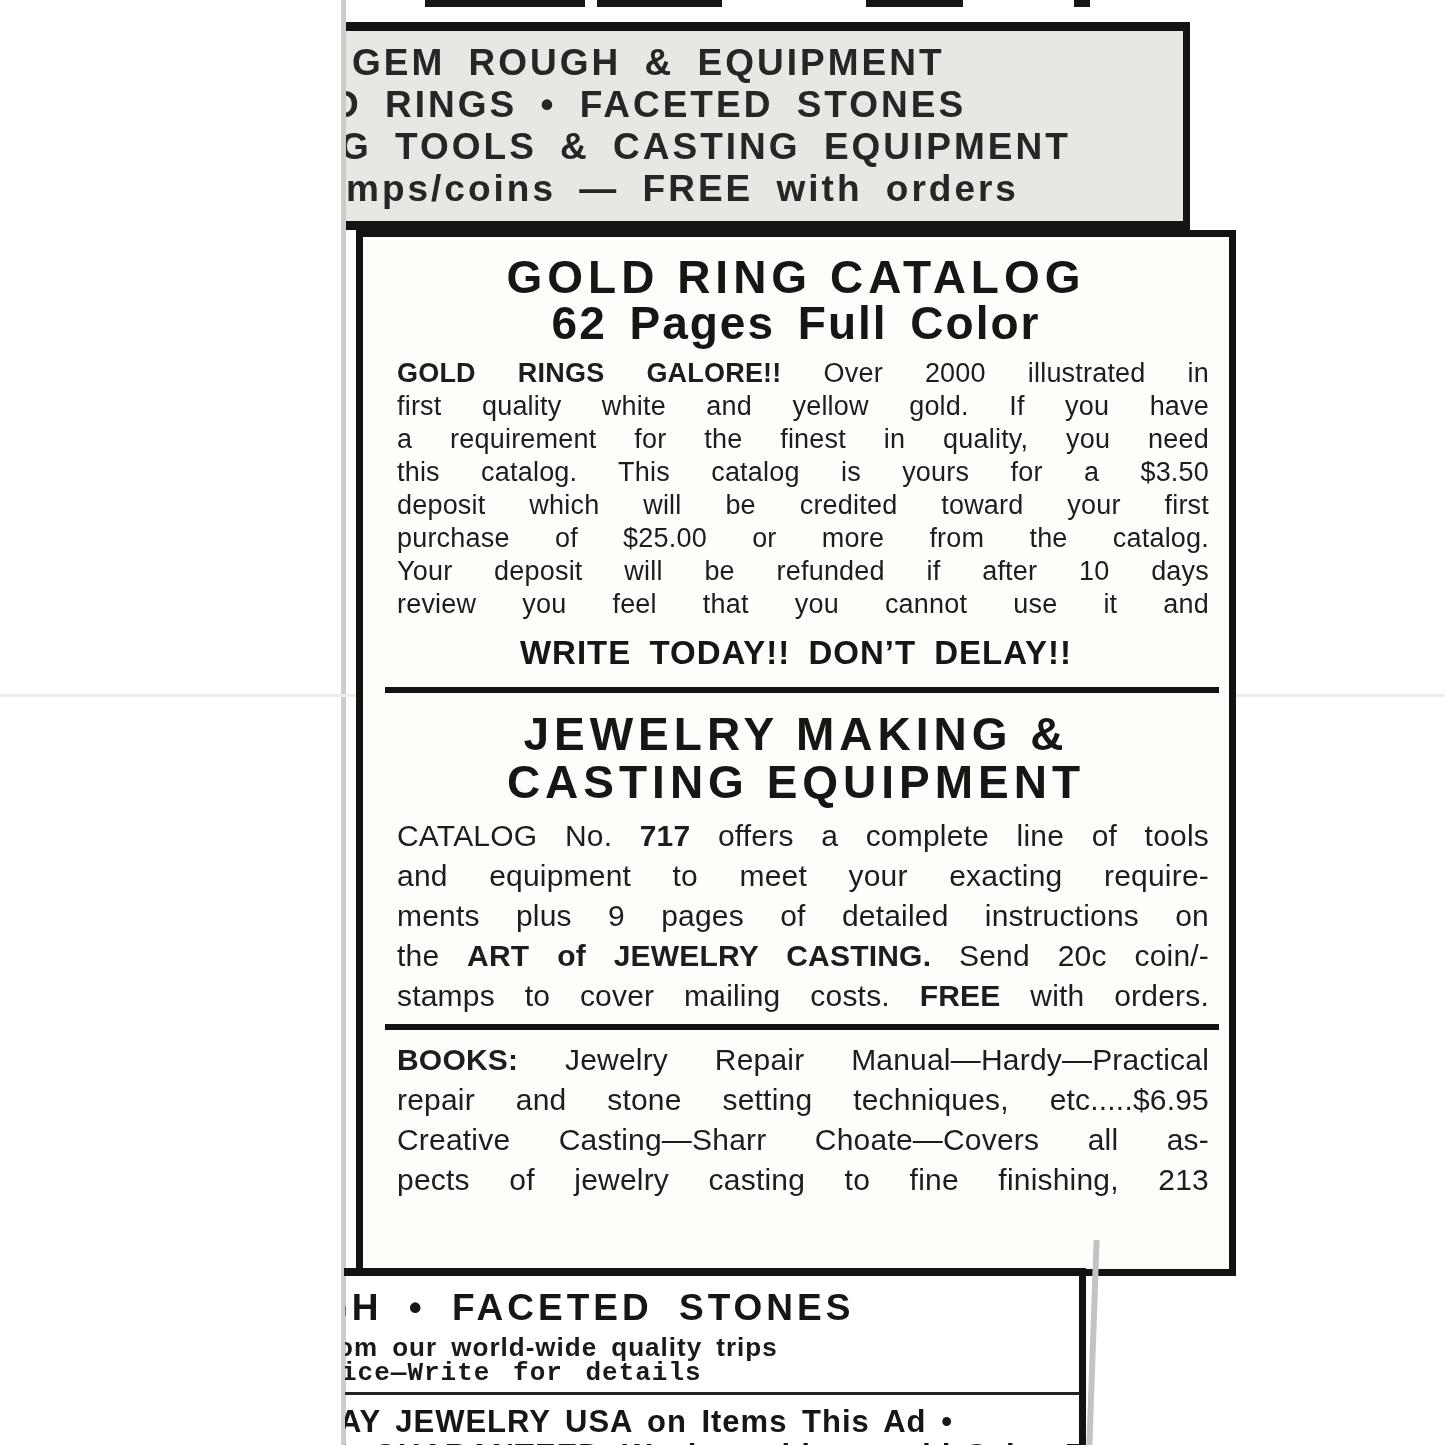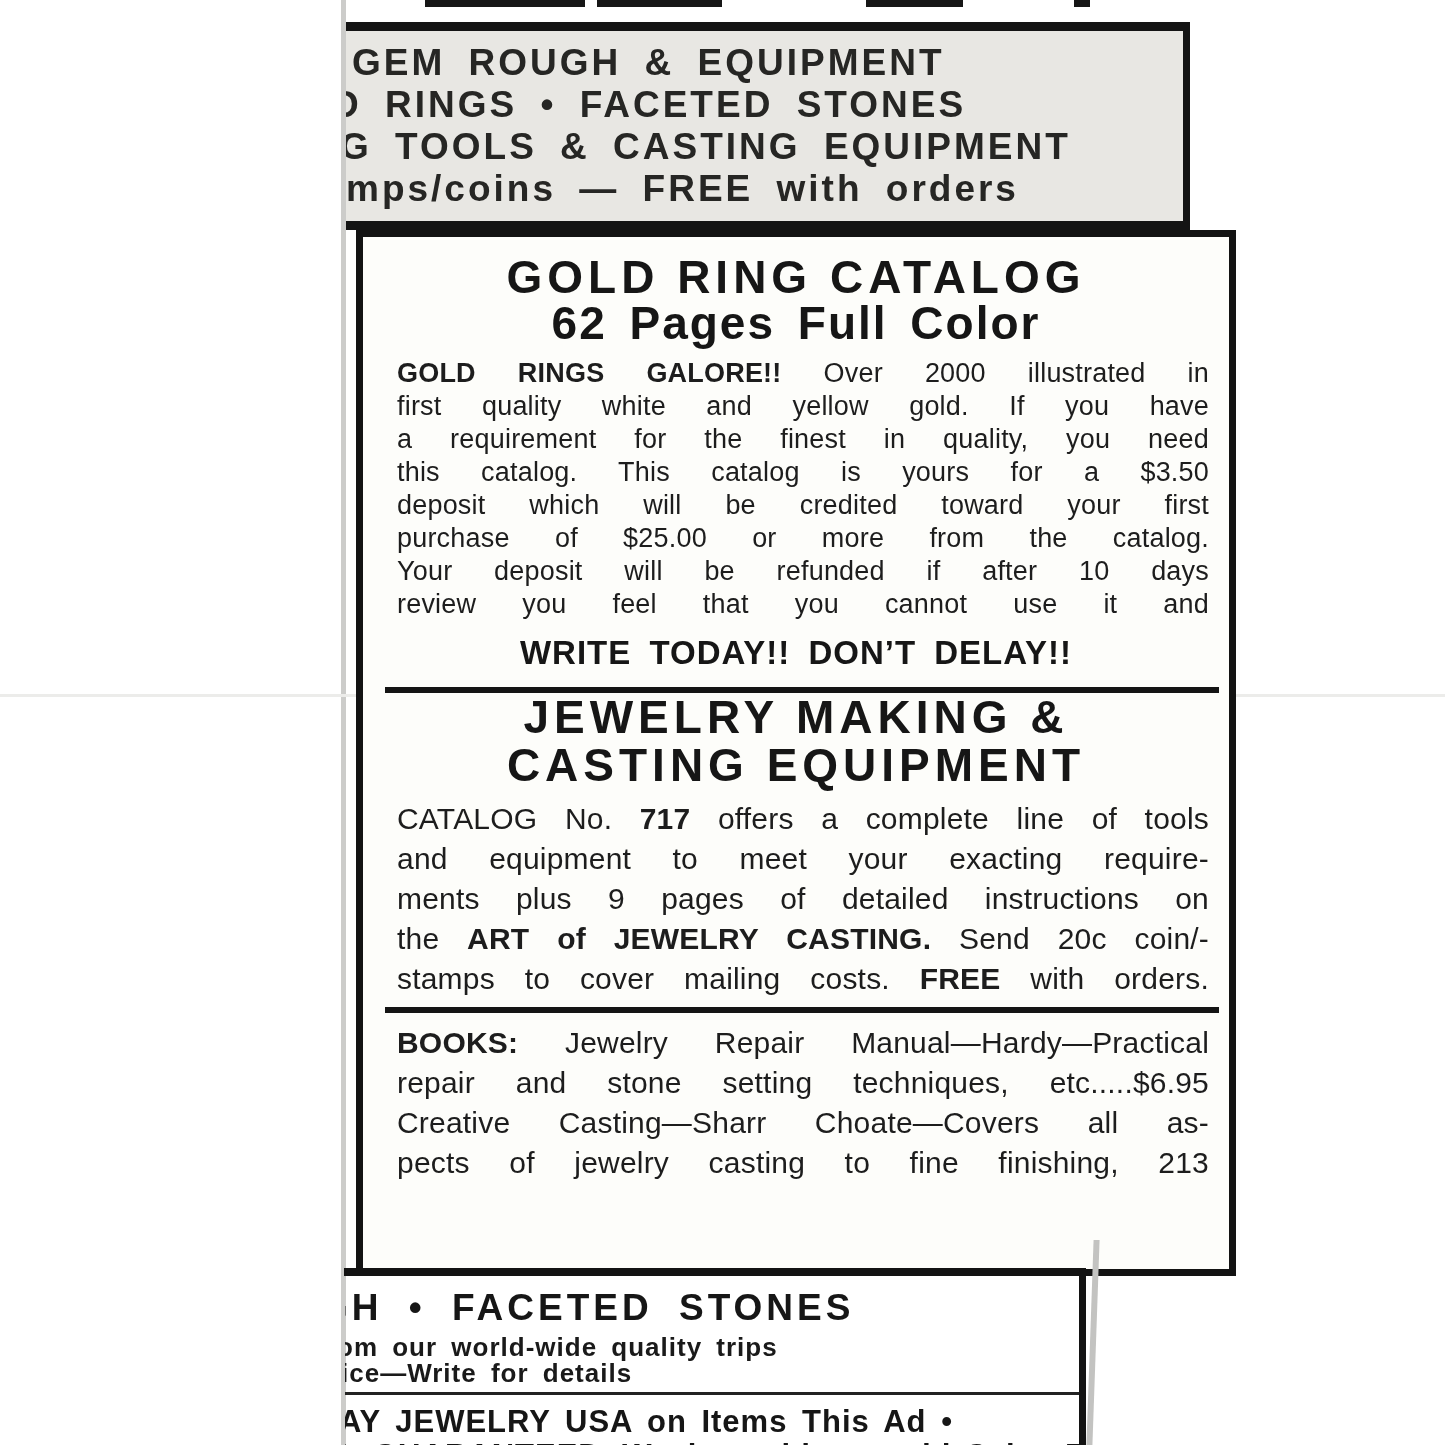--- a/index.html
+++ b/index.html
@@ -53,39 +53,39 @@
   }
   .jline{text-align:justify;text-align-last:justify;}
   .jline.last{text-align-last:left;}
   .b{font-weight:bold;}
   .cta{
     text-align:center;font-weight:bold;font-size:33px;line-height:40px;
     letter-spacing:1px;word-spacing:8px;margin-top:12px;color:#161616;
   }
   .divider{height:6px;background:#141414;margin:14px 10px 0 22px;}
   .divider.d2{margin-top:8px;}
-  .h1b{margin-top:0;}
+  .h1b{margin-top:17px;}
 
   
   .hline-wide{position:absolute;left:344px;top:1268px;width:742px;height:8px;background:#131313;}
   .rightborder-bottom{position:absolute;left:1079px;top:1276px;width:7px;height:169px;background:#131313;}
   .scanline-right{position:absolute;left:1090px;top:1240px;width:6px;height:205px;background:#c3c3c1;transform:skewX(-2deg);}
   .bottom{
     position:absolute;left:345px;top:1276px;width:734px;height:169px;overflow:hidden;
   }
   .bheading{
     margin-top:12px;font-weight:bold;font-size:37px;line-height:40px;
     letter-spacing:4px;word-spacing:12px;white-space:nowrap;text-indent:-26px;color:#161616;
   }
   .bsub{
     font-weight:bold;font-size:26px;line-height:26px;letter-spacing:1px;word-spacing:6px;
     white-space:nowrap;color:#1a1a1a;
   }
   .bsub.s1{margin-top:6px;text-indent:-8px;}
-  .bsub.s2{margin-top:0px;text-indent:-4px;}
+  .bsub.s2{margin-top:0px;text-indent:-4px;font-family:Liberation Mono, monospace;}
   .thinrule{height:3px;background:#222;margin-top:6px;}
   .bfoot{
     margin-top:10px;font-weight:bold;font-size:31px;line-height:34px;
     letter-spacing:1px;word-spacing:5px;white-space:nowrap;text-indent:-6px;color:#161616;
   }
   .bfoot2{margin-top:0;display:flex;align-items:flex-start;}
   .gap{display:inline-block;width:60px;}
 </style>
 </head>
 <body>

